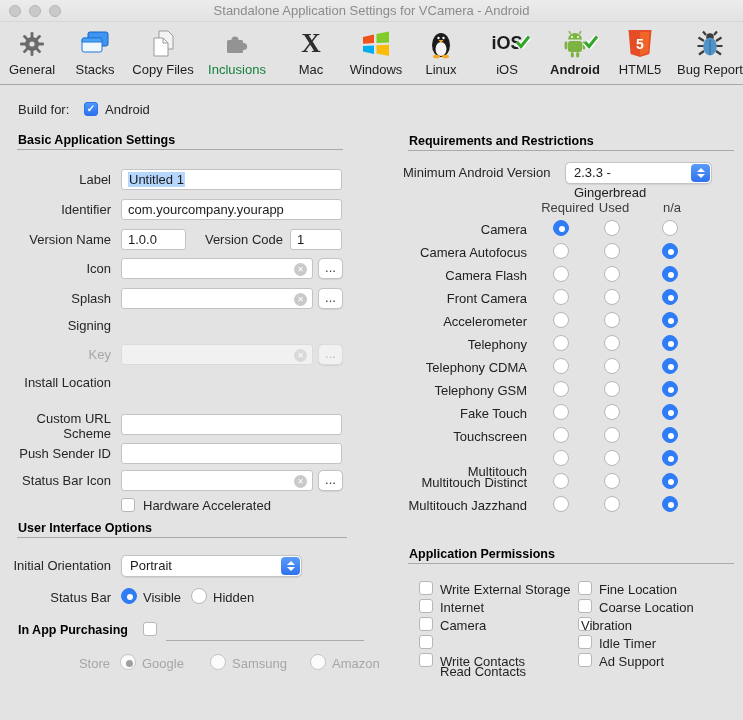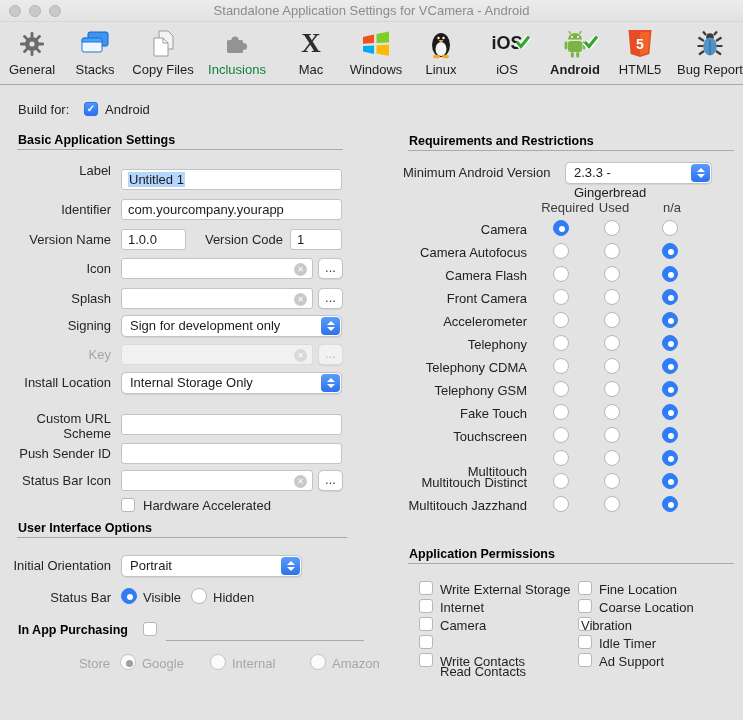--- a/index.html
+++ b/index.html
@@ -247,21 +247,21 @@
 
   <div class="content">
 
     <span class="abs lab" style="left:18px; top:17px;">Build for:</span>
     <span class="checkbox on" style="left:84px; top:17px;"></span>
     <span class="abs lab" style="left:105px; top:17px;">Android</span>
 
     <span class="abs sec-h" style="left:18px; top:48px;">Basic Application Settings</span>
     <div class="divider" style="left:17px; top:64px; width:326px;"></div>
 
-    <span class="abs lab r" style="left:0; top:78px; width:111px;">Label</span>
+    <span class="abs lab r" style="left:0; top:87px; width:111px;">Label</span>
     <div class="field" style="left:121px; top:84px; width:221px;"><span class="txtsel">Untitled 1</span></div>
 
     <span class="abs lab r" style="left:0; top:117px; width:111px;">Identifier</span>
     <div class="field" style="left:121px; top:114px; width:221px;"><span>com.yourcompany.yourapp</span></div>
 
     <span class="abs lab r" style="left:0; top:147px; width:111px;">Version Name</span>
     <div class="field" style="left:121px; top:144px; width:65px;"><span>1.0.0</span></div>
     <span class="abs lab r" style="left:193px; top:147px; width:90px;">Version Code</span>
     <div class="field" style="left:290px; top:144px; width:52px;"><span>1</span></div>
 
@@ -271,30 +271,28 @@
       </div>
     <div class="browse" style="left:318px; top:173px;">...</div>
 
     <span class="abs lab r" style="left:0; top:206px; width:111px;">Splash</span>
     <div class="field" style="left:121px; top:203px; width:192px;">
         <span class="clear"></span>
       </div>
     <div class="browse" style="left:318px; top:203px;">...</div>
 
     <span class="abs lab r" style="left:0; top:233px; width:111px;">Signing</span>
-    <div class="dropdown" style="left:121px; top:230px; width:221px;"><span>Sign for development only</span><span class="stepper"></span></div>
 
     <span class="abs lab r dis" style="left:0; top:262px; width:111px;">Key</span>
     <div class="field dis" style="left:121px; top:259px; width:192px;">
         <span class="clear"></span>
       </div>
     <div class="browse dis" style="left:318px; top:259px;">...</div>
 
     <span class="abs lab r" style="left:0; top:290px; width:111px;">Install Location</span>
-    <div class="dropdown" style="left:121px; top:287px; width:221px;"><span>Internal Storage Only</span><span class="stepper"></span></div>
 
     <span class="abs lab r" style="left:16px; top:326px; width:95px; line-height:15px;"><span>Custom URL</span><br><span>Scheme</span></span>
     <div class="field" style="left:121px; top:329px; width:221px;"></div>
 
     <span class="abs lab r" style="left:0; top:361px; width:111px;">Push Sender ID</span>
     <div class="field" style="left:121px; top:358px; width:221px;"></div>
 
     <span class="abs lab r" style="left:0; top:388px; width:111px;">Status Bar Icon</span>
     <div class="field" style="left:121px; top:385px; width:192px;">
         <span class="clear"></span>
@@ -317,21 +315,21 @@
     <span class="abs lab" style="left:213px; top:505px;">Hidden</span>
 
     <span class="abs sec-h" style="left:18px; top:538px;">In App Purchasing</span>
     <span class="checkbox" style="left:143px; top:537px;"></span>
     <div class="divider" style="left:166px; top:555px; width:198px;"></div>
 
     <span class="abs lab r dis" style="left:0; top:571px; width:110px;">Store</span>
     <span class="radio dis on" style="left:120px; top:569px;"></span>
     <span class="abs lab dis" style="left:142px; top:571px;">Google</span>
     <span class="radio dis" style="left:210px; top:569px;"></span>
-    <span class="abs lab dis" style="left:232px; top:571px;">Internal</span>
+    <span class="abs lab dis" style="left:232px; top:571px;">Samsung</span>
     <span class="radio dis" style="left:310px; top:569px;"></span>
     <span class="abs lab dis" style="left:332px; top:571px;">Amazon</span>
 
     <span class="abs sec-h" style="left:409px; top:49px;">Requirements and Restrictions</span>
     <div class="divider" style="left:408px; top:65px; width:326px;"></div>
 
     <span class="abs lab" style="left:403px; top:80px;">Minimum Android Version</span>
     <div class="dropdown" style="left:565px; top:77px; width:147px;"><span>2.3.3 - Gingerbread</span><span class="stepper"></span></div>
 
     <span class="col-h" style="left:522px; top:115px; width:72px; text-align:right;">Required</span>

